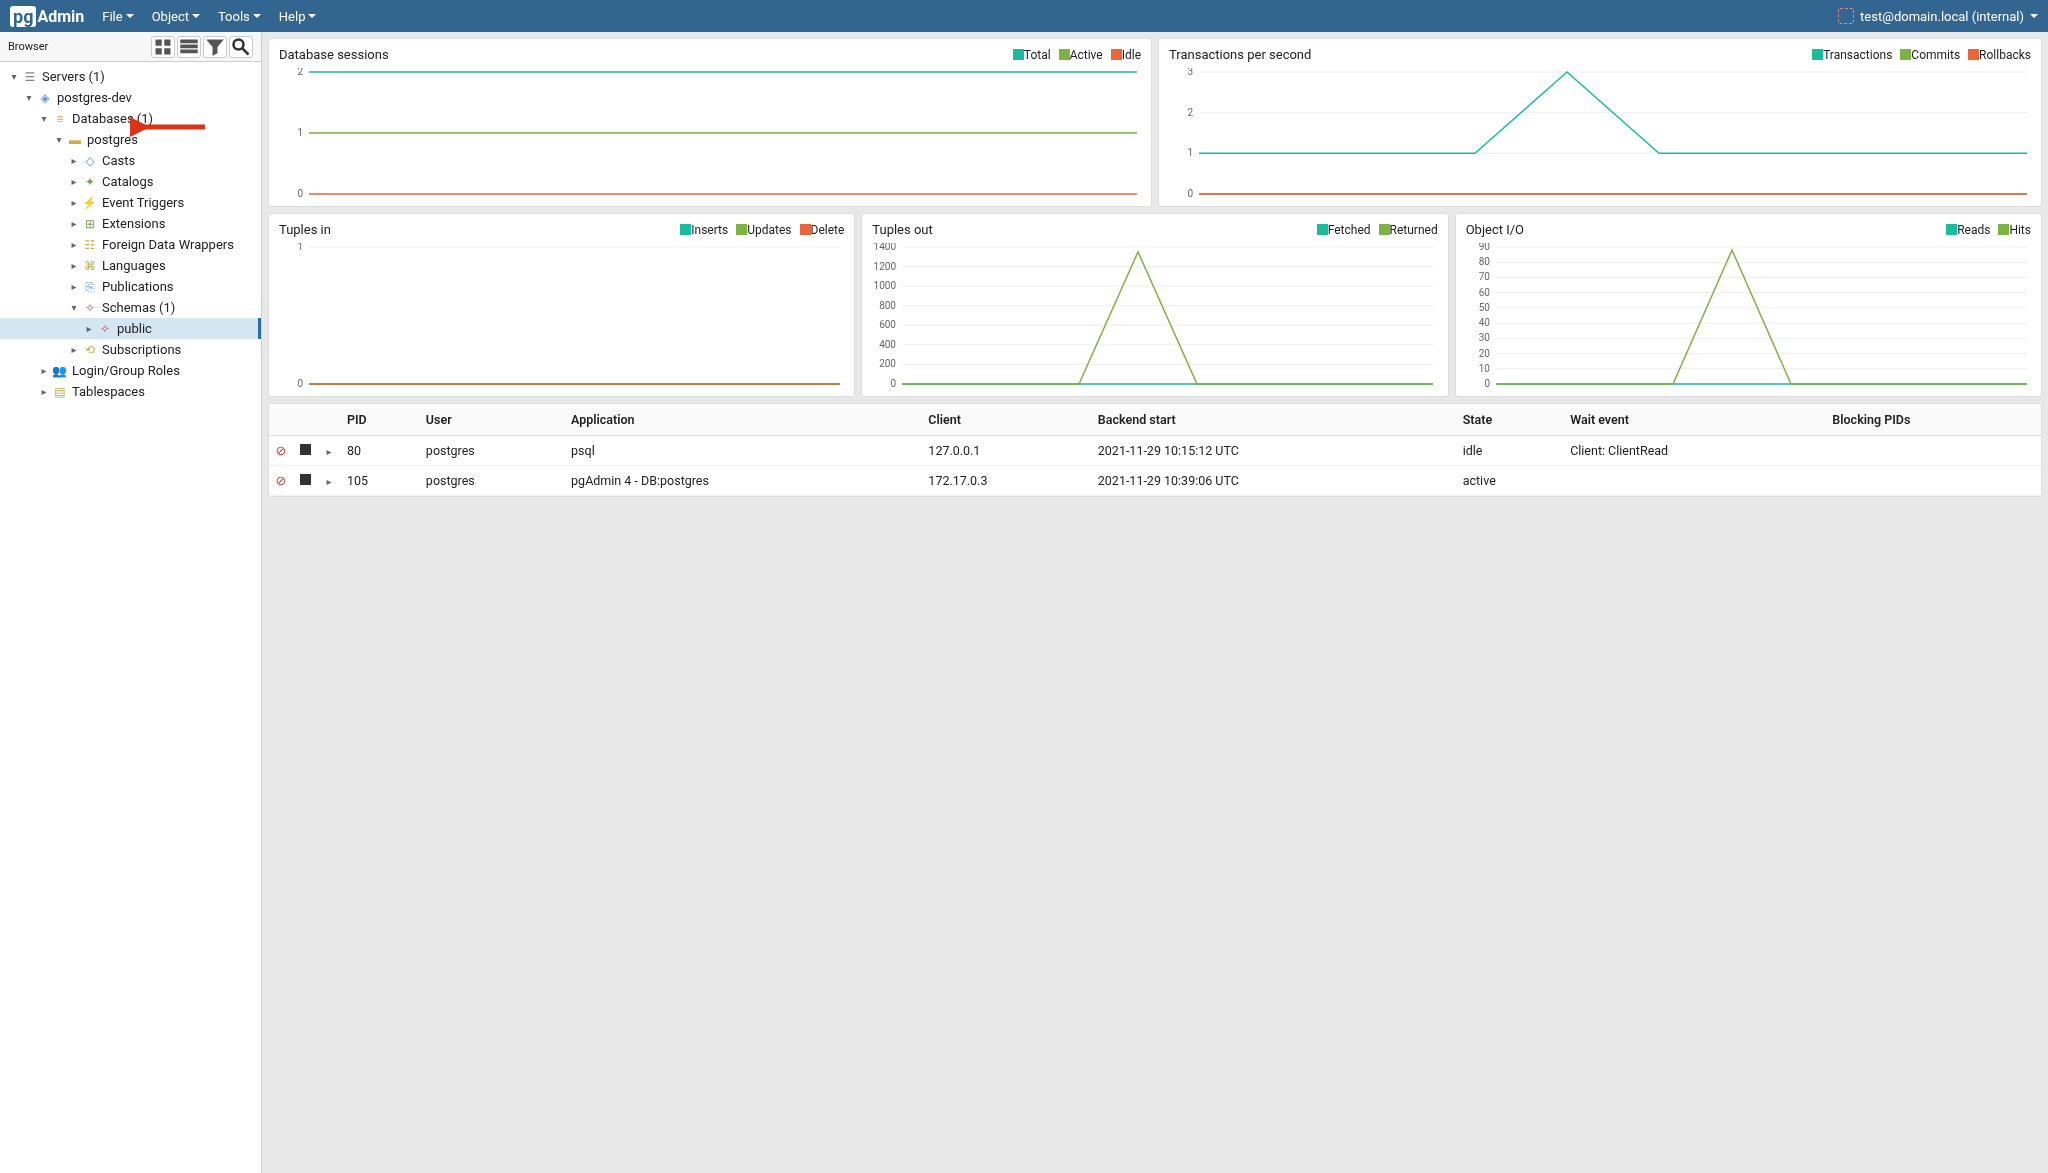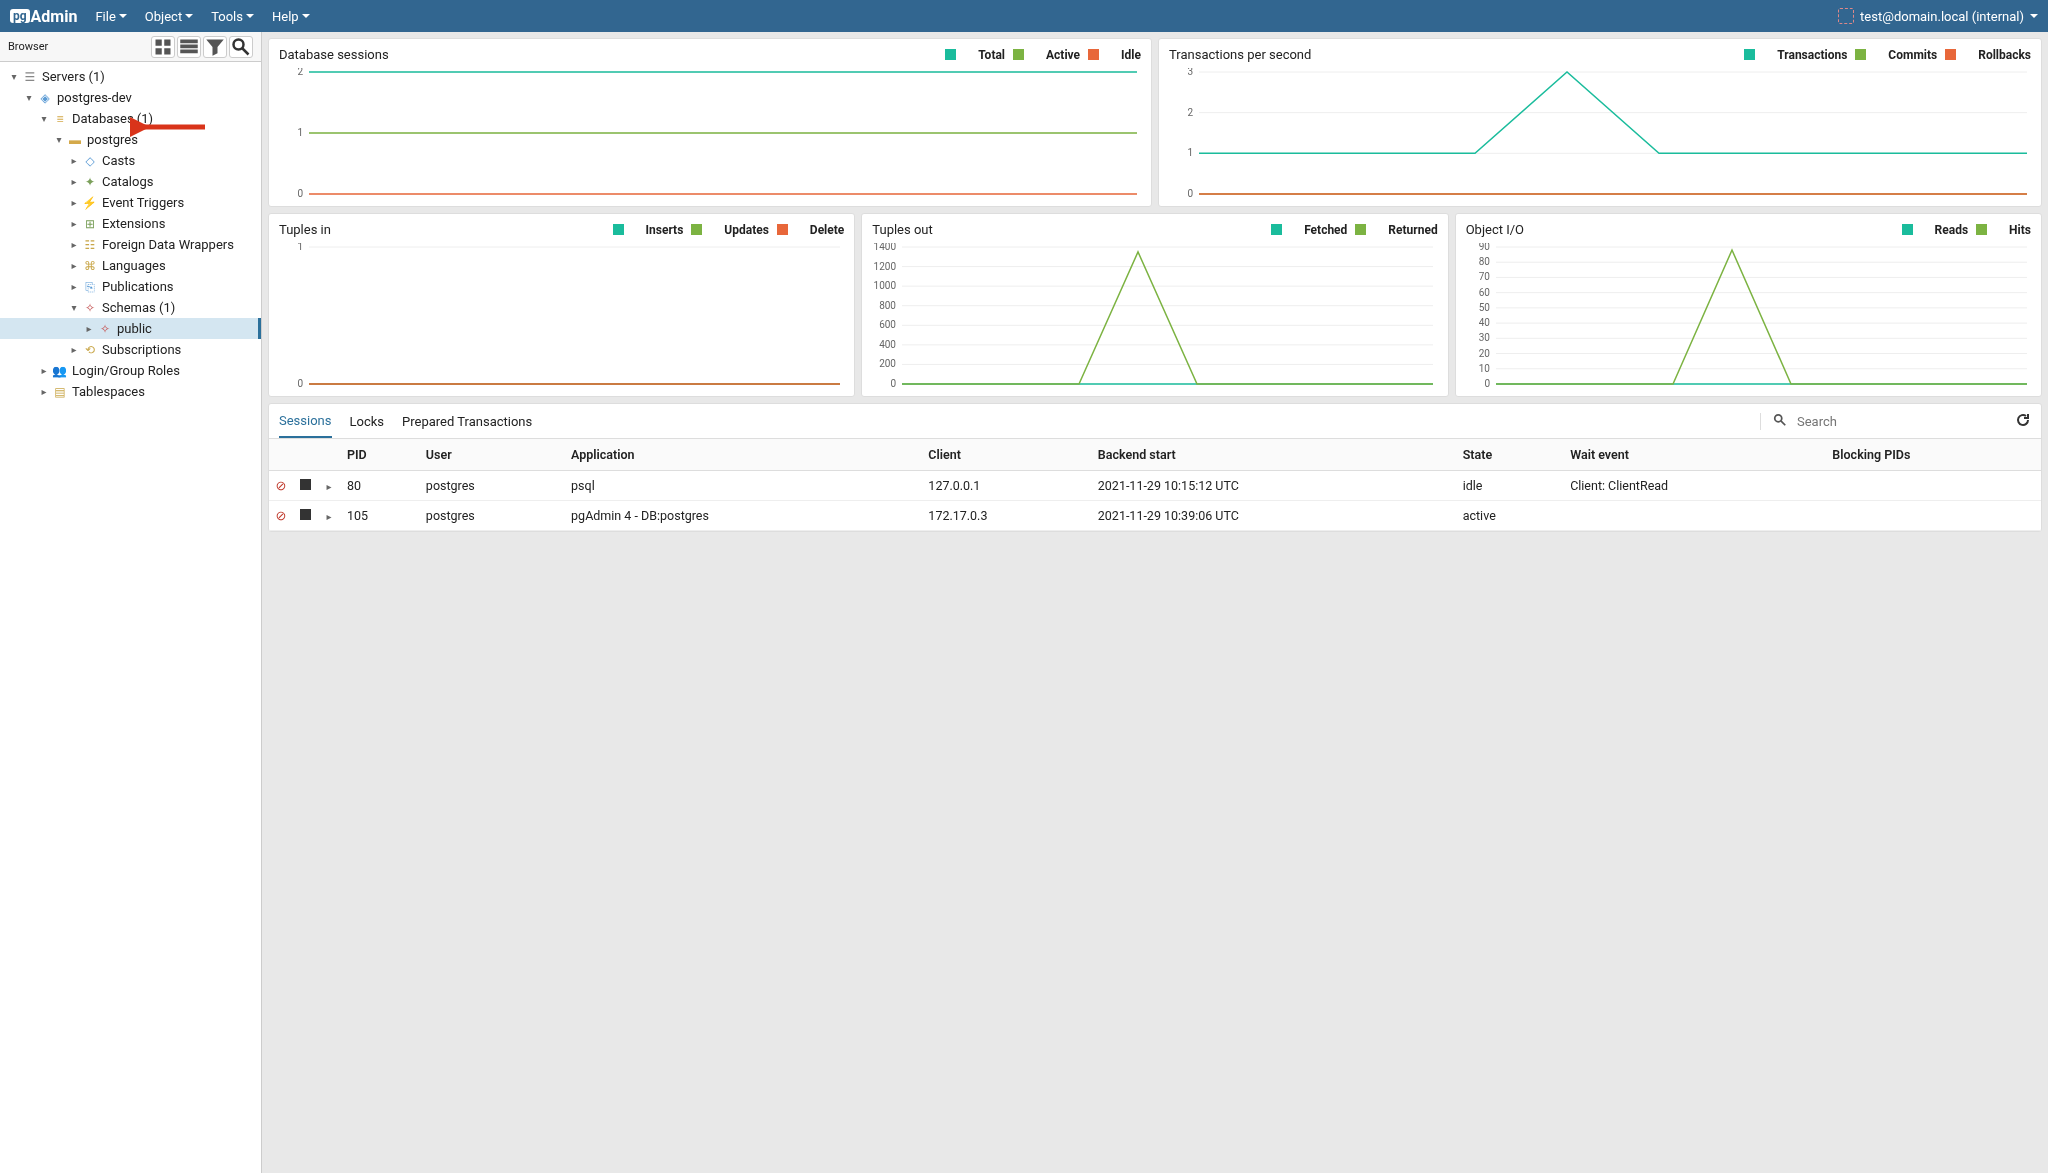--- a/index.html
+++ b/index.html
@@ -1,19 +1,19 @@
 <!DOCTYPE html>
 <html><head>
 <meta charset="utf-8">
 <style>
 * { margin: 0; padding: 0; box-sizing: border-box; font-family: -apple-system, BlinkMacSystemFont, "Segoe UI", Roboto, "Helvetica Neue", Arial, sans-serif; }
 body { font-size: 13px; color: #222; background: #e8e8e8; }
 .topbar { background: #326690; color: #fff; height: 32px; display: flex; align-items: center; padding: 0 10px; }
 .logo { display: flex; align-items: center; font-weight: bold; font-size: 16px; margin-right: 18px; }
-.logo .pg { background: #fff; color: #326690; border-radius: 3px; padding: 0 3px; margin-right: 1px; font-size: 12px; }
+.logo .pg { background: #fff; color: #326690; border-radius: 3px; padding: 0 3px; margin-right: 1px; font-size: 18px; }
 .menu { display: flex; gap: 18px; }
 .menu-item { cursor: pointer; display: flex; align-items: center; gap: 3px; }
 .caret-down { width: 0; height: 0; border-left: 4px solid transparent; border-right: 4px solid transparent; border-top: 4px solid currentColor; display: inline-block; }
 .spacer { flex: 1; }
 .user { display: flex; align-items: center; gap: 6px; cursor: pointer; }
 .user-icon { width: 16px; height: 16px; border: 1px dashed #d88; border-radius: 2px; }
 
 .main { display: flex; height: calc(100vh - 32px); }
 .sidebar { width: 262px; background: #fff; border-right: 1px solid #ccc; display: flex; flex-direction: column; }
 .browser-header { height: 30px; display: flex; align-items: center; padding: 0 8px; border-bottom: 1px solid #ccc; background: #f7f7f7; }
@@ -49,21 +49,21 @@
 .tab { cursor: pointer; padding: 6px 0; color: #333; }
 .tab.active { color: #2b709b; border-bottom: 2px solid #2b709b; margin-bottom: -1px; }
 .tab-close { margin-left: auto; font-size: 18px; cursor: pointer; font-weight: bold; }
 
 .dash { flex: 1; overflow: auto; padding: 6px; }
 .chart-row { display: flex; gap: 6px; margin-bottom: 6px; }
 .chart-card { background: #fff; border: 1px solid #ddd; border-radius: 3px; padding: 8px 10px; }
 .chart-header { display: flex; align-items: center; margin-bottom: 6px; }
 .chart-title { font-weight: 400; font-size: 13px; }
 .legend { margin-left: auto; display: flex; gap: 8px; font-size: 12px; align-items: center; }
-.leg-item { display: flex; align-items: center; gap: 22px; font-weight: bold; }
+.leg-item { display: flex; align-items: center; gap: 0; }
 .swatch { width: 11px; height: 11px; }
 .c-teal { background: #1abc9c; }
 .c-green { background: #7cb342; }
 .c-orange { background: #e8673a; }
 
 .chart-body { position: relative; height: 130px; }
 .chart-body.small { height: 145px; }
 svg { width: 100%; height: 100%; }
 
 .activity-card { background: #fff; border: 1px solid #ddd; border-radius: 3px; }
@@ -406,37 +406,20 @@
                 <text x="24" y="22.22222222222223" text-anchor="end" font-size="10" fill="#666">80</text>
                 <line x1="30" y1="4" x2="561" y2="4" stroke="#eee"></line>
                 <text x="24" y="7" text-anchor="end" font-size="10" fill="#666">90</text>
                 <path d="M30 141 L89 141 L148 141 L207 141 L266 141 L325 141 L384 141 L443 141 L502 141 L561 141 " fill="none" stroke="#1abc9c" stroke-width="1.5"></path>
                 <path d="M30 141 L89 141 L148 141 L207 141 L266 7.044444444444451 L325 141 L384 141 L443 141 L502 141 L561 141 " fill="none" stroke="#7cb342" stroke-width="1.5"></path>
               </svg></div>
         </div>
       </div>
 
       <div class="activity-card">
-        <div class="activity-tabs">
-          <div class="atab active">Sessions</div>
-          <div class="atab">Locks</div>
-          <div class="atab">Prepared Transactions</div>
-          <div class="search-box">
-            <div class="search-wrap">
-              <span class="search-icon"><svg width="14" height="14" viewBox="0 0 16 16">
-                    <circle cx="6" cy="6" r="4" fill="none" stroke="#555" stroke-width="2"></circle>
-                    <path stroke="#555" stroke-width="2" d="M9 9l5 5"></path>
-                  </svg></span>
-              <input class="search-input" placeholder="Search" style="">
-            </div>
-            <span class="refresh-icon"><svg width="16" height="16" viewBox="0 0 16 16">
-                  <path fill="none" stroke="#333" stroke-width="2" d="M13 8a5 5 0 1 1-2-4M13 2v4h-4"></path>
-                </svg></span>
-          </div>
-        </div>
         <table class="sessions">
           <thead>
             <tr>
               <th style="width:24px"></th>
                 <th style="width:24px"></th>
                 <th style="width:24px"></th>
               <th>PID</th>
               <th>User</th>
               <th>Application</th>
               <th>Client</th>

